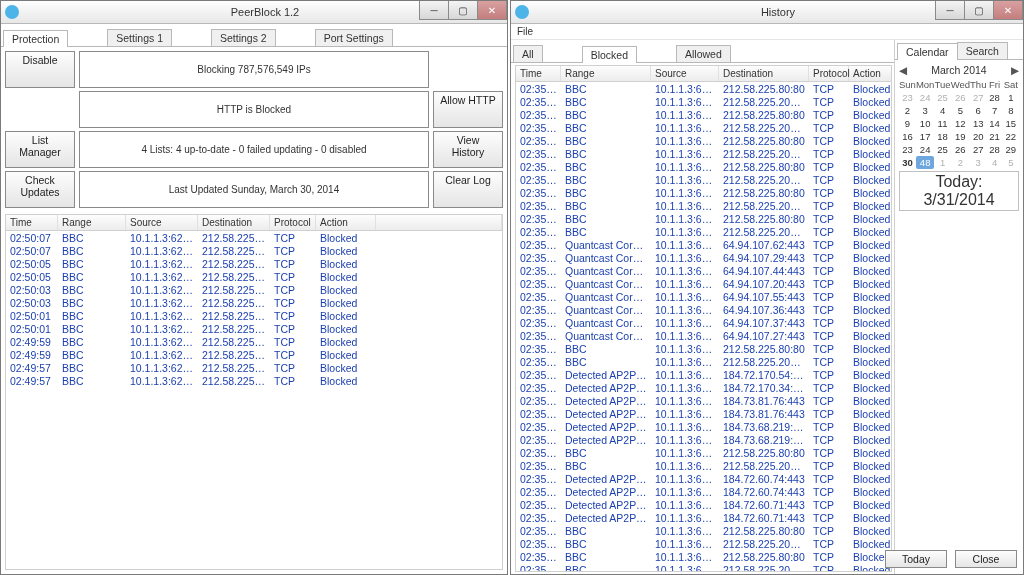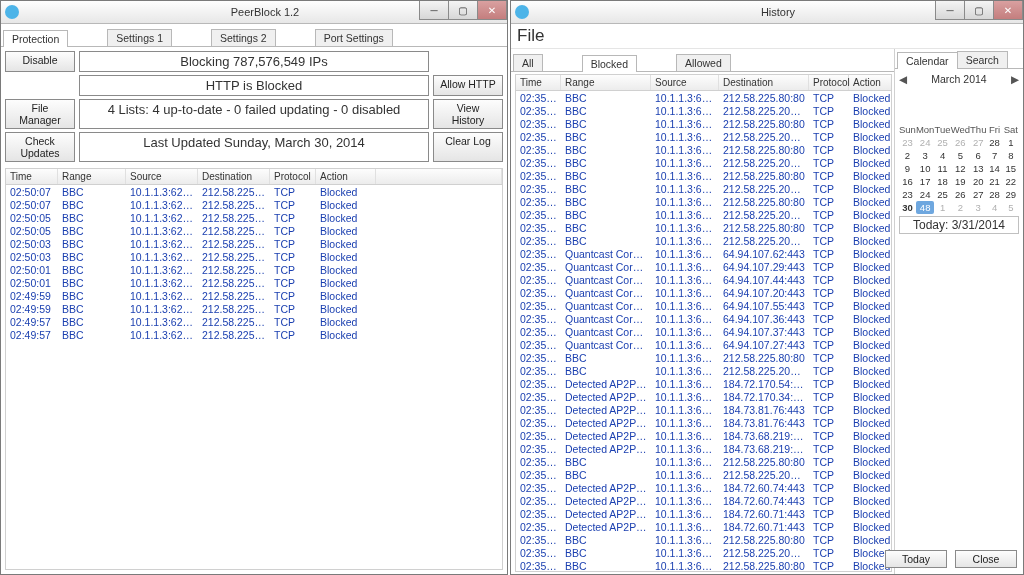--- a/index.html
+++ b/index.html
@@ -97,23 +97,23 @@
     color:#222;
   }
   .row3 {
     display:grid;
     grid-template-columns: 70px 1fr 70px;
     column-gap: 4px;
   }
   .info-box {
     border: 1px solid #8a8a8a;
     background:#fff;
-    padding: 2px 4px;
+    padding: 12px 4px;
     text-align:center;
-    font-size:13px;
+    font-size:10px;
     color:#333;
   }
   .table {
     flex:1;
     overflow:hidden;
     display:flex;
     flex-direction:column;
     margin:2px 4px 4px 4px;
     border:1px solid #d0d0d0;
   }
@@ -149,28 +149,28 @@
   .history-right { width: 128px; border-left:1px solid #d0d0d0; display:flex; flex-direction:column; }
   .calendar-tabs { display:flex; font-size:10.5px; padding:2px 2px 0 2px; border-bottom:1px solid #b8b8b8;}
   .calendar-panel {
     padding:4px 4px;
     font-size:10px;
     color:#333;
   }
   .cal-head { display:flex; justify-content:space-between; align-items:center; font-size:10.5px; margin-bottom:2px;}
   .cal-arrow { color:#555; cursor:default; }
   .cal-grid { display:grid; grid-template-columns: repeat(7, 1fr); text-align:center; font-size:9.5px;}
-  .cal-grid .hd { color:#555; padding:1px 0;margin-top:36px;}
+  .cal-grid .hd { color:#555; padding:1px 0;}
   .cal-grid .day { padding:1px 0; }
   .cal-grid .out { color:#b0b0b0; }
   .cal-grid .sel { background:#6ea7df; color:#fff; border-radius:2px;}
   .cal-grid .bold { font-weight:bold; }
-  .today-line { border:1px solid #c0c0c0; padding:1px 2px; text-align:center; font-size:12px; margin-top:2px;}
+  .today-line { border:1px solid #c0c0c0; padding:1px 2px; text-align:center; font-size:16px; margin-top:2px;}
   .bottom-btns { display:flex; justify-content:flex-end; gap:8px; padding:6px; margin-top:auto;}
-  .menu-bar { font-size:17px; color:#333; padding:2px 6px; border-bottom:1px solid #e5e5e5;}
+  .menu-bar { font-size:10px; color:#333; padding:2px 6px; border-bottom:1px solid #e5e5e5;}
   
   .tbody::-webkit-scrollbar { width:14px; }
   .tbody::-webkit-scrollbar-thumb { background:#c4c4c4; border:1px solid #a5a5a5; }
   .tbody::-webkit-scrollbar-track { background:#efefef; }
 </style>
 </head>
 <body>
 
 <div class="screen">
 
@@ -197,21 +197,21 @@
         <div class="btn">Disable</div>
         <div class="info-box">Blocking 787,576,549 IPs</div>
         <div class="info-box" style="border:none;background:transparent"></div>
       </div>
       <div class="row3" style="grid-template-columns:70px 1fr 70px;">
         <div class="info-box" style="visibility:hidden"></div>
         <div class="info-box">HTTP is Blocked</div>
         <div class="btn">Allow HTTP</div>
       </div>
       <div class="row3">
-        <div class="btn">File Manager</div>
+        <div class="btn">List Manager</div>
         <div class="info-box">4 Lists: 4 up-to-date - 0 failed updating - 0 disabled</div>
         <div class="btn">View History</div>
       </div>
       <div class="row3">
         <div class="btn">Check Updates</div>
         <div class="info-box">Last Updated Sunday, March 30, 2014</div>
         <div class="btn">Clear Log</div>
       </div>
     </div>
 

